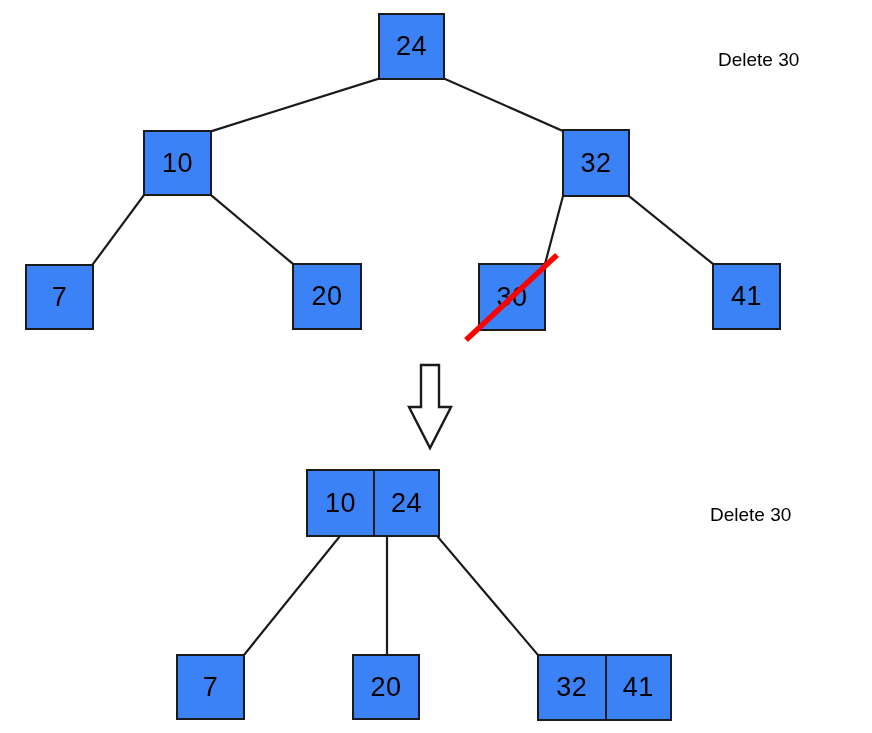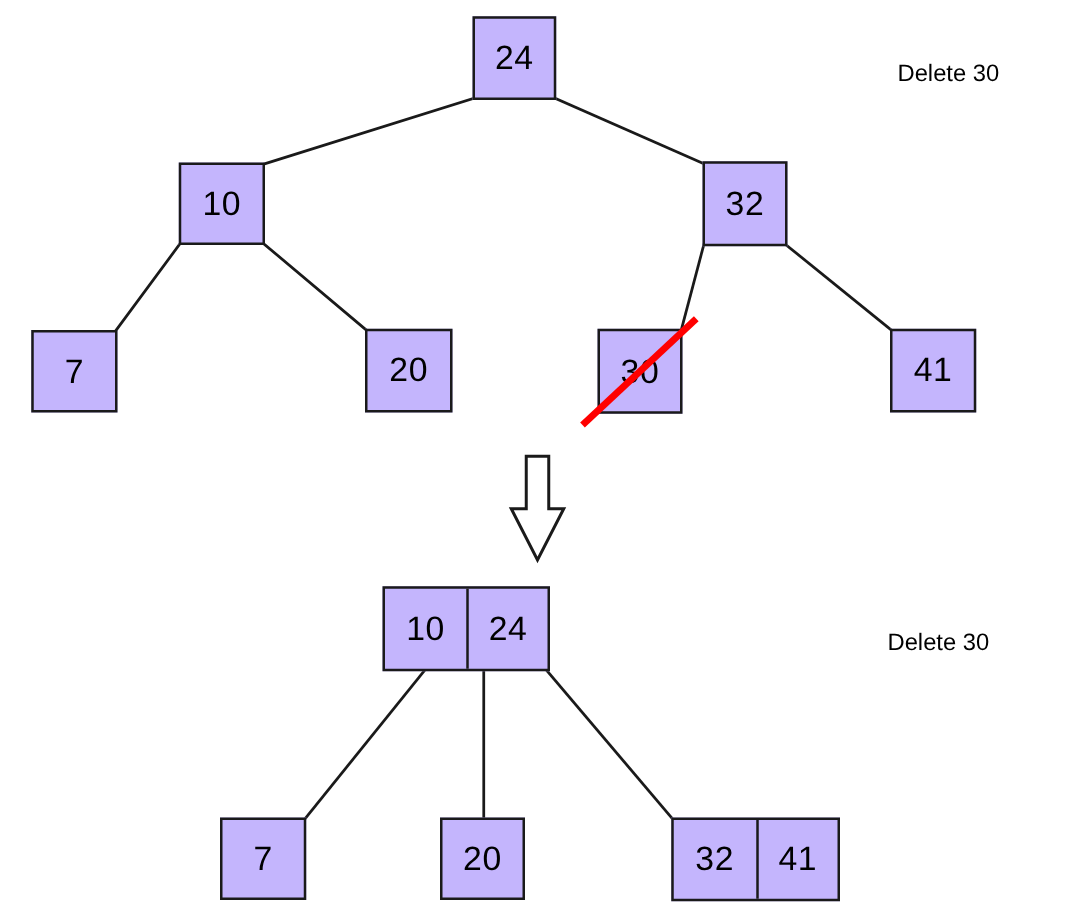--- a/index.html
+++ b/index.html
@@ -25,21 +25,21 @@
     top: 0;
     width: 872px;
     height: 733px;
     pointer-events: none;
   }
   .node {
     position: absolute;
     display: flex;
     flex-direction: row;
     border: 2px solid #1a1a1a;
-    background: #c4b5fd;
+    background: #3b82f6;
     box-sizing: border-box;
   }
   .cell {
     display: flex;
     align-items: center;
     justify-content: center;
     box-sizing: border-box;
     font-size: 27px;
     line-height: 1;
     color: #000000;

